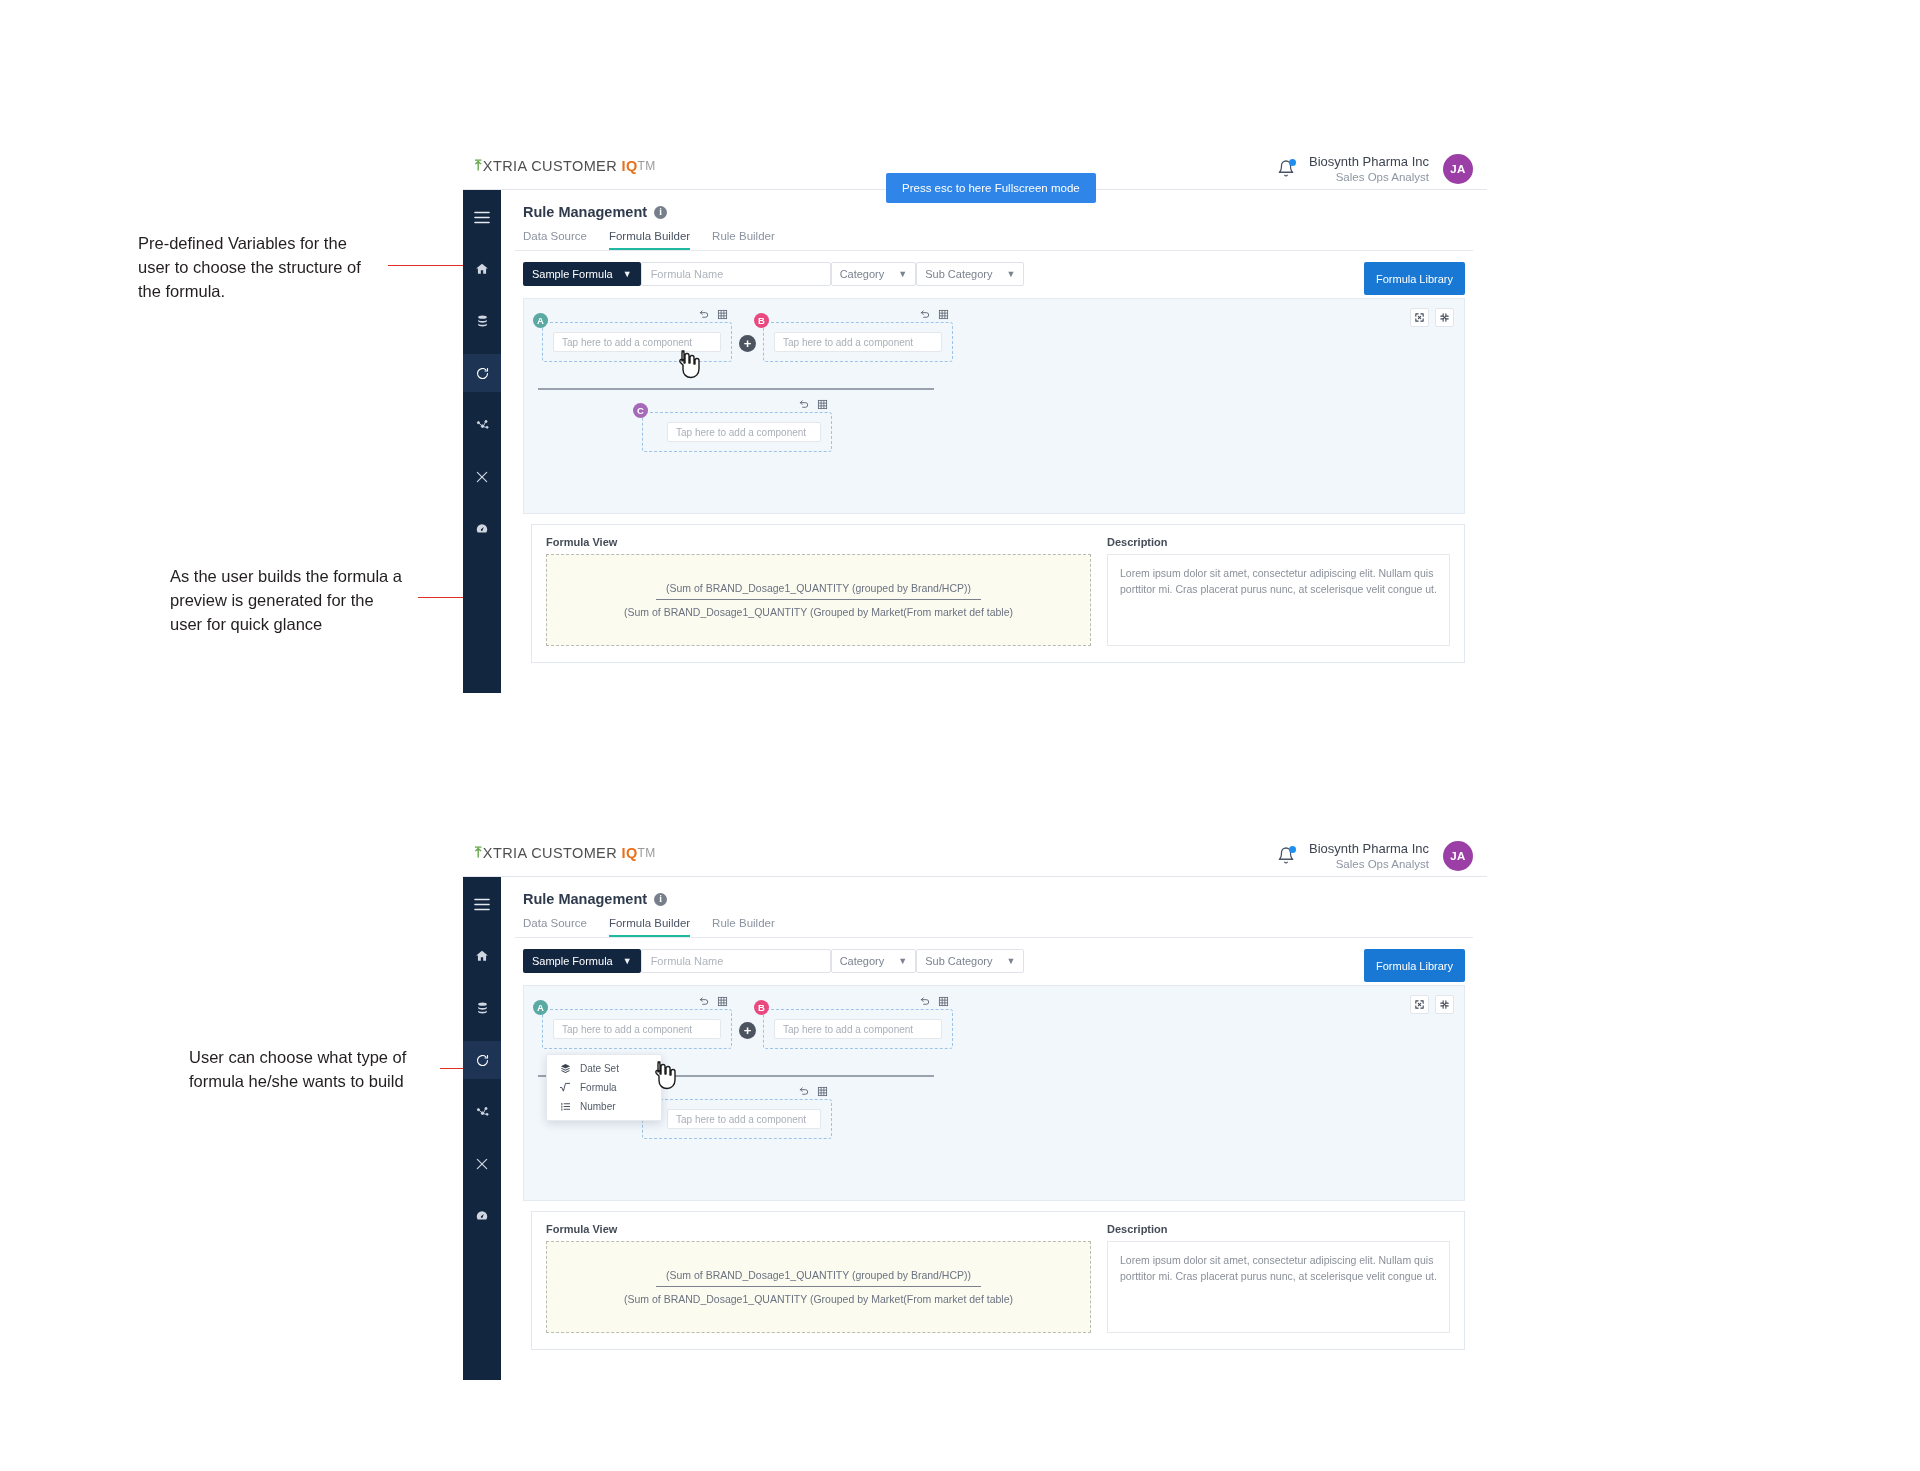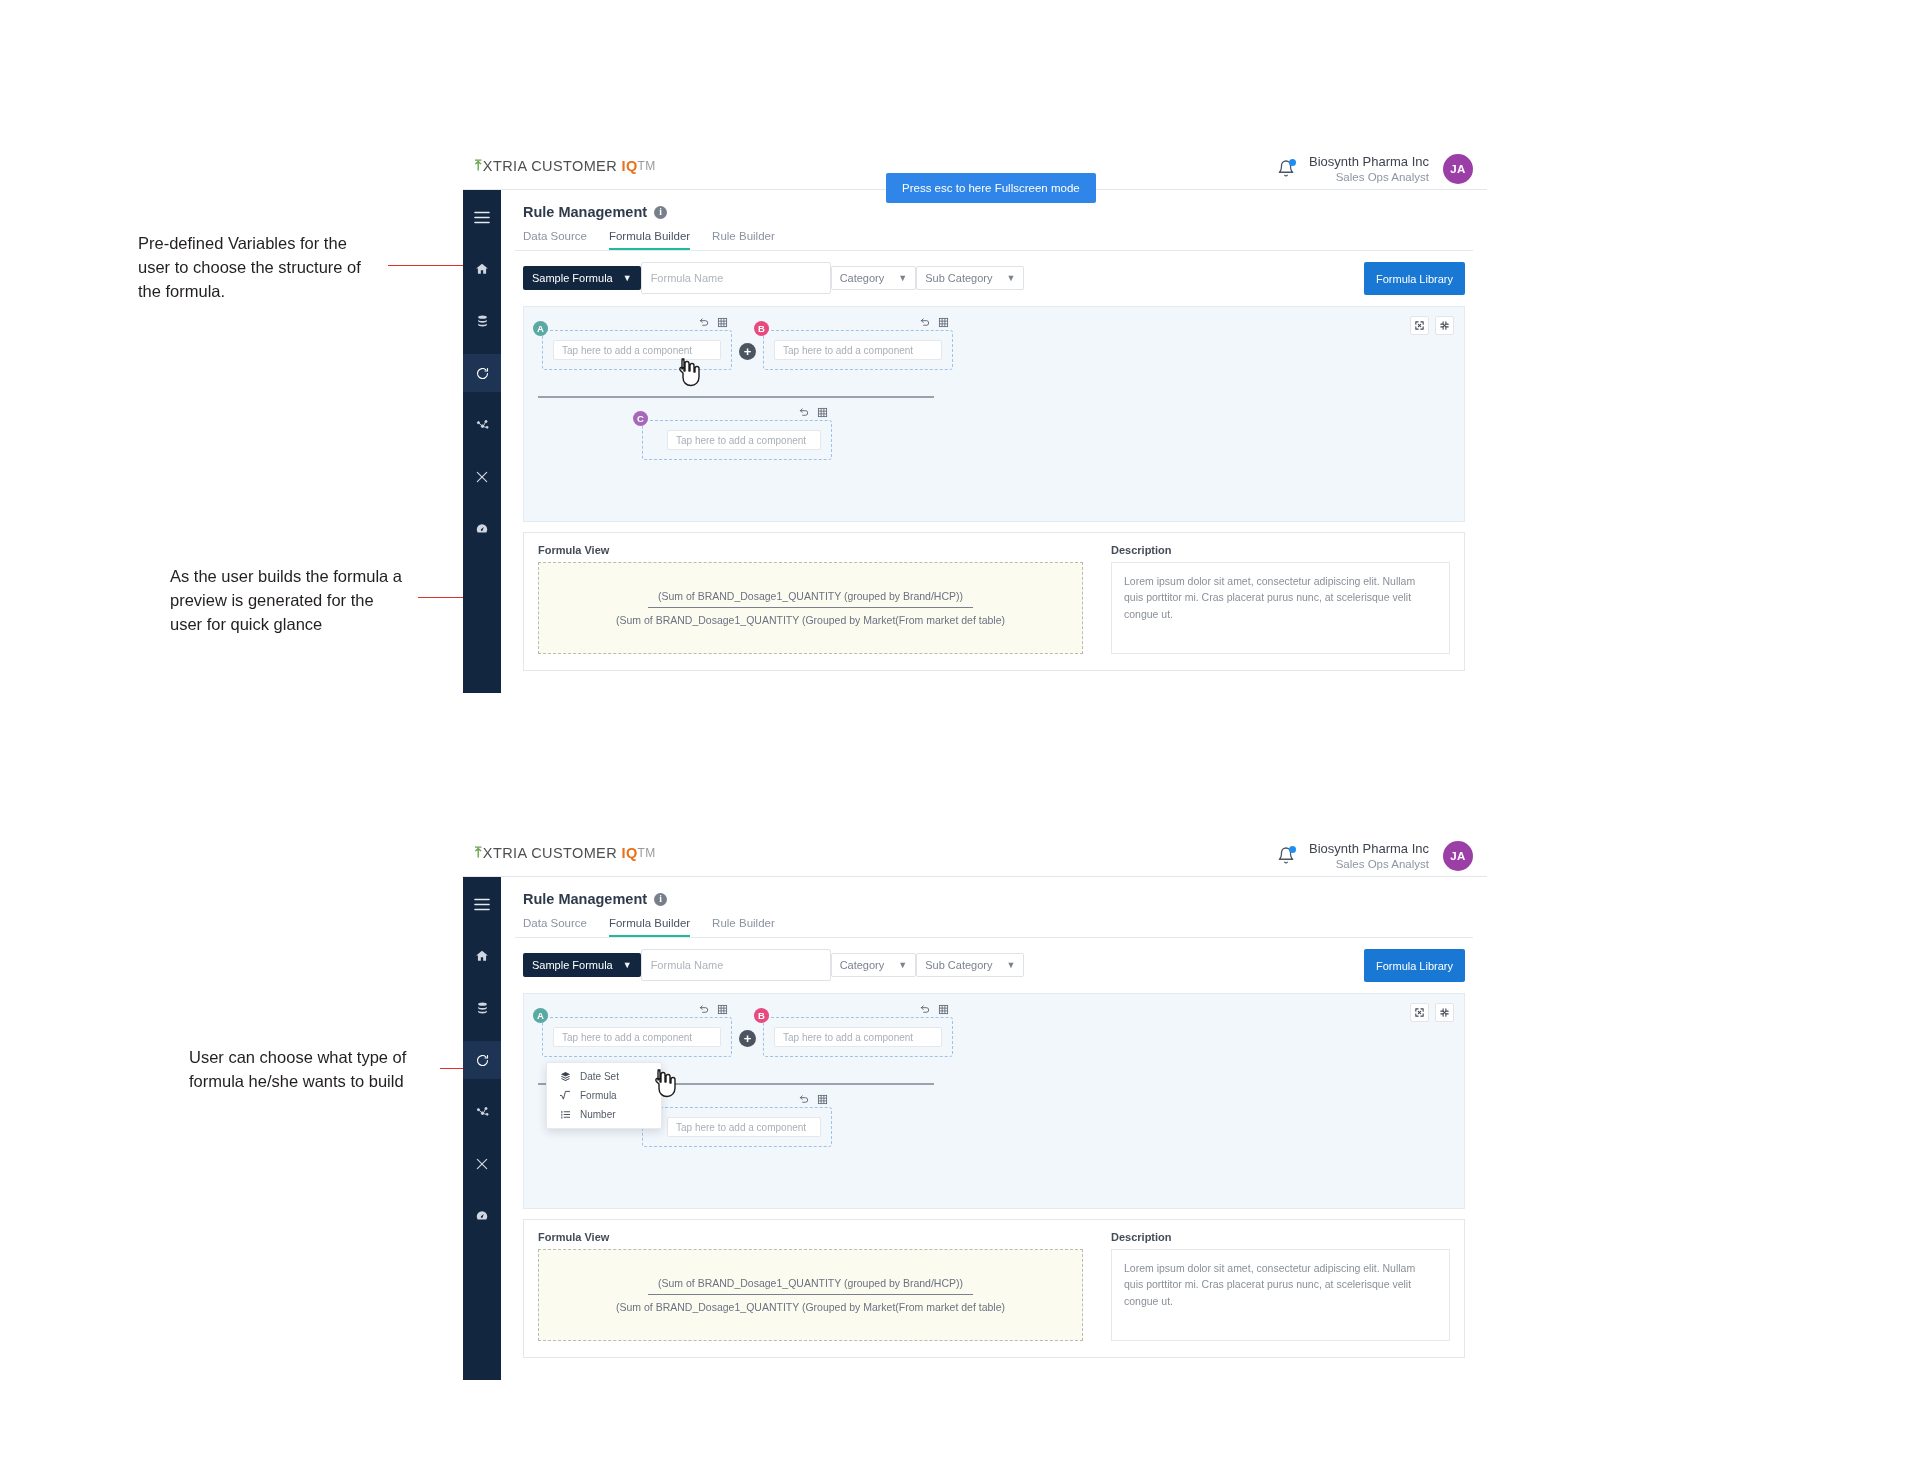--- a/index.html
+++ b/index.html
@@ -128,21 +128,21 @@
   }
   .chip-select {
     background: #12263f; color: #fff;
     font-size: 11px;
     height: 24px; padding: 0 9px;
     display: flex; align-items: center; gap: 10px;
     border-radius: 2px;
   }
   .chip-select .cv { font-size: 9px; opacity: .95; }
   .text-input {
-    width: 190px; height: 32px;
+    width: 190px; height: 24px;
     border: 1px solid #dfe3e8; border-radius: 2px;
     background: #fff; font-size: 11px; color: #aeb4bd;
     padding: 0 9px;
     display: flex; align-items: center;
   }
   .sel {
     height: 24px; min-width: 80px;
     border: 1px solid #dfe3e8; border-radius: 2px;
     background: #fff; font-size: 11px; color: #7b838f;
     padding: 0 8px;
@@ -235,25 +235,25 @@
   }
   .dd-item {
     display: flex; align-items: center; gap: 9px;
     padding: 4px 12px;
     font-size: 10px; color: #535b67;
   }
   .dd-item .di { width: 12px; display: flex; justify-content: center; color: #3c4450; }
 
   
   .bottom-panel {
-    margin: 10px 8px 0 8px;
+    margin: 10px 8px 0 16px;
     background: #fff;
     border: 1px solid #e3e8ee;
     padding: 11px 14px 16px 14px;
-    display: flex; gap: 28px;
+    display: flex; gap: 16px;
   }
   .fv-col { flex: 0 0 545px; }
   .desc-col { flex: 1; }
   .panel-label {
     font-size: 11px; font-weight: 700; color: #444c58;
     margin-bottom: 6px;
   }
   .fv-box {
     border: 1.3px dashed #b9bcb1;
     background: #fbfbf0;

